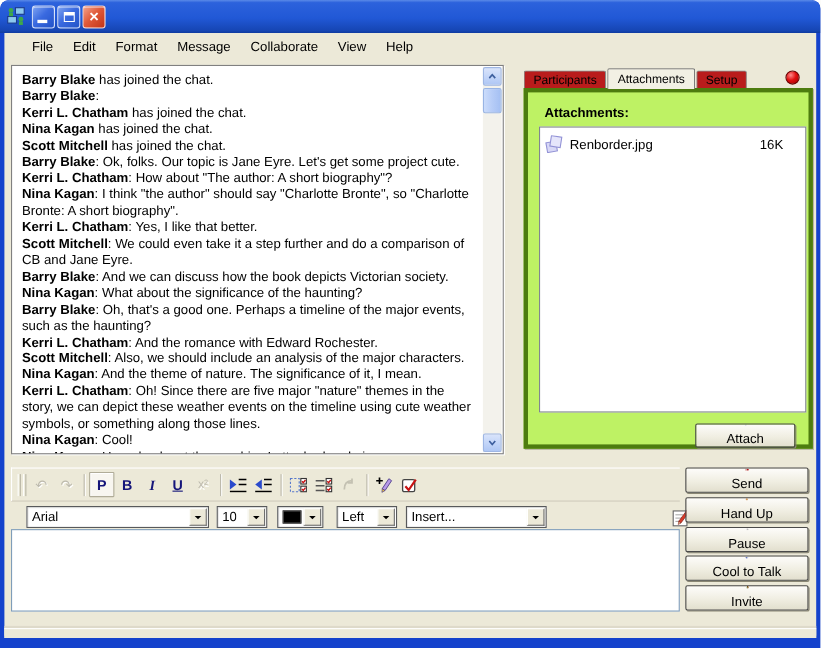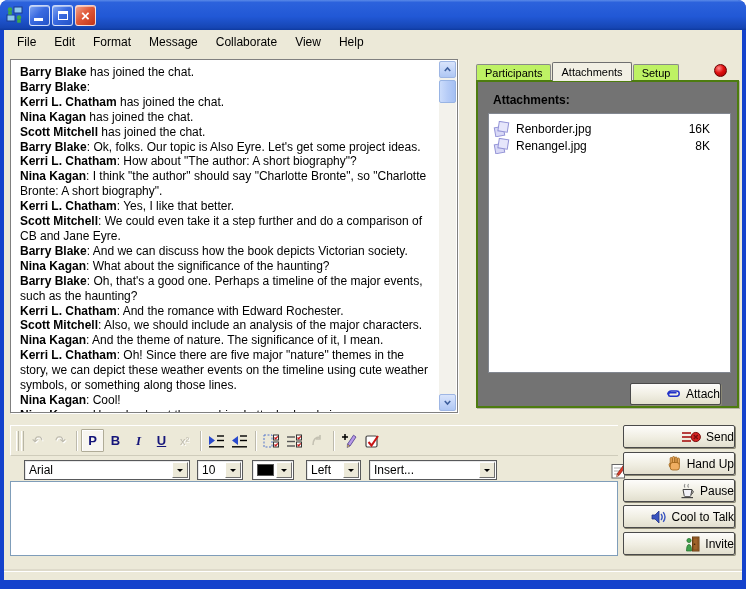--- a/index.html
+++ b/index.html
@@ -24,62 +24,62 @@
   .glyph-min { position:absolute; left:4px; bottom:4px; width:9px; height:3px; background:#fff; }
   .glyph-max { position:absolute; left:5px; top:5px; width:10px; height:9px;
     border:1px solid #fff; border-top-width:3px; }
   .glyph-close { position:absolute; inset:0; color:#fff; font-size:15px; font-weight:bold;
     line-height:19px; text-align:center; }
 
   
   .client { position:absolute; left:4px; right:4px; top:30px; height:550px; background:#ECE9D8; }
 
   .menubar { position:absolute; left:0; top:2px; right:0; height:20px; display:flex;
-    align-items:center; padding-left:4px; font-size:12px; color:#000; }
+    align-items:center; padding-left:16px; font-size:12px; color:#000; }
   .menu-item { padding:2px 9px; cursor:default; }
 
   
   .chatbox { position:absolute; left:6px; top:29px; width:448px; height:354px;
     background:#fff; border:1px solid #808080; box-shadow:1px 1px 0 #fff; }
   .chat-text { position:absolute; left:0; top:0; right:18px; bottom:0; overflow:hidden;
     padding:5px 4px 4px 9px; font-size:12px; line-height:14.9px; color:#000; }
   .chat-name { font-weight:bold; }
   .scrollbar { position:absolute; top:1px; right:1px; bottom:1px; width:17px; background:#F3F2EC; }
   .scr-btn { position:absolute; left:0; width:17px; height:17px; border-radius:2px;
     background:linear-gradient(180deg,#D9E4FB 0%,#C0D3F8 60%,#AFC7F4 100%);
     border:1px solid #9EB6E4; display:flex; align-items:center; justify-content:center; }
   .scr-up { top:0; } .scr-down { bottom:0; }
   .scr-thumb { position:absolute; left:0; top:19px; width:17px; height:23px; border-radius:2px;
     background:linear-gradient(90deg,#CBDCFB 0%,#B6CCF7 50%,#A5C0F3 100%); border:1px solid #98B4E4; }
   .chev { width:7px; height:7px; }
 
   
   .tabs { position:absolute; left:472px; top:32px; display:flex; align-items:flex-end; height:19px; }
-  .tab { font-size:11px; padding:2px 8px 2px; background:#bef264; border:1px solid #8A8A8A;
+  .tab { font-size:11px; padding:2px 8px 2px; background:#b91c1c; border:1px solid #8A8A8A;
     border-bottom:none; border-radius:2px 2px 0 0; margin-right:1px; height:17px; cursor:default; }
   .tab.active { height:19px; background:#F2F0E4; border-color:#6F6F6F; position:relative; z-index:2;
     padding-top:3px; }
   .panel { position:absolute; left:472px; top:50px; width:263px; height:328px;
-    border:2px solid #4d7c0f; background:#737373; box-shadow:1px 1px 0 #B8B5A5; }
+    border:4px solid #4d7c0f; background:#bef264; box-shadow:1px 1px 0 #B8B5A5; }
   .status-dot { position:absolute; left:710px; top:34px; width:13px; height:13px; border-radius:50%;
     background:radial-gradient(circle at 35% 30%, #FF8A8A 0%, #E01010 45%, #9A0000 100%);
     border:1px solid #6A0000; }
   .att-label { position:absolute; left:15px; top:11px; font-size:12px; font-weight:bold; }
   .listbox { position:absolute; left:10px; top:31px; width:243px; height:260px; background:#fff;
     border:1px solid #828790; padding:6px 16px 0 4px; }
   .file-row { display:flex; align-items:center; font-size:12px; height:17px; }
   .file-icon { width:18px; height:16px; margin-right:5px; flex:0 0 auto; }
   .file-name { flex:1 1 auto; }
   .file-size { text-align:right; padding-right:4px; }
 
   
   .btn-xp { background:linear-gradient(180deg,#FDFCFA 0%,#F0EEE2 55%,#E2DFCE 100%);
     border:1px solid #4A4A4A; border-radius:2px; box-shadow:1px 1px 0 #8A8774;
     font-size:12px; color:#000; display:flex; align-items:center; justify-content:flex-end;
-    gap:5px; cursor:default; }
+    gap:5px; cursor:default;flex-direction:column; }
   .attach-btn { position:absolute; left:152px; top:301px; width:91px; height:22px; }
   .action-btn { position:absolute; left:619px; width:112px; height:23px; }
   .a-send { top:395px; } .a-hand { top:422px; } .a-pause { top:449px; }
   .a-ptt { top:475px; } .a-invite { top:502px; }
 
   
   .toolbar { position:absolute; left:6px; top:395px; width:608px; height:31px;
     border-top:1px solid #FFFFFF; border-left:1px solid #FFFFFF;
     border-bottom:1px solid #CFCCBB; display:flex; align-items:center; padding-left:5px; }
   .grip { width:3px; height:20px; border-left:1px solid #fff; border-right:1px solid #B8B5A5;
@@ -159,21 +159,21 @@
           <div class="chat-line"><span class="chat-name">Barry Blake</span><span class="chat-msg"> has joined the chat.</span></div>
 
           <div class="chat-line"><span class="chat-name">Barry Blake</span><span class="chat-msg">:</span></div>
 
           <div class="chat-line"><span class="chat-name">Kerri L. Chatham</span><span class="chat-msg"> has joined the chat.</span></div>
 
           <div class="chat-line"><span class="chat-name">Nina Kagan</span><span class="chat-msg"> has joined the chat.</span></div>
 
           <div class="chat-line"><span class="chat-name">Scott Mitchell</span><span class="chat-msg"> has joined the chat.</span></div>
 
-          <div class="chat-line"><span class="chat-name">Barry Blake</span><span class="chat-msg">: Ok, folks. Our topic is Also Eyre. Let's get some project ideas.</span></div>
+          <div class="chat-line"><span class="chat-name">Barry Blake</span><span class="chat-msg">: Ok, folks. Our topic is Jane Eyre. Let's get some project cute.</span></div>
 
           <div class="chat-line"><span class="chat-name">Kerri L. Chatham</span><span class="chat-msg">: How about "The author: A short biography"?</span></div>
 
           <div class="chat-line"><span class="chat-name">Nina Kagan</span><span class="chat-msg">: I think "the author" should say "Charlotte Bronte", so "Charlotte Bronte: A short biography".</span></div>
 
           <div class="chat-line"><span class="chat-name">Kerri L. Chatham</span><span class="chat-msg">: Yes, I like that better.</span></div>
 
           <div class="chat-line"><span class="chat-name">Scott Mitchell</span><span class="chat-msg">: We could even take it a step further and do a comparison of CB and Jane Eyre.</span></div>
 
           <div class="chat-line"><span class="chat-name">Barry Blake</span><span class="chat-msg">: And we can discuss how the book depicts Victorian society.</span></div>
@@ -223,28 +223,20 @@
 
           <div class="file-row">
             <svg class="file-icon" viewBox="0 0 18 16">
               <rect x="2" y="6" width="9" height="9" fill="#D8D8F6" stroke="#9393D6" transform="rotate(-10 6.5 10.5)"></rect>
               <rect x="5.5" y="1" width="9.5" height="9.5" fill="#E6E6FB" stroke="#9393D6" transform="rotate(9 10 6)"></rect>
             </svg>
             <span class="file-name">Renborder.jpg</span>
             <span class="file-size">16K</span>
           </div>
 
-          <div class="file-row">
-            <svg class="file-icon" viewBox="0 0 18 16">
-              <rect x="2" y="6" width="9" height="9" fill="#D8D8F6" stroke="#9393D6" transform="rotate(-10 6.5 10.5)"></rect>
-              <rect x="5.5" y="1" width="9.5" height="9.5" fill="#E6E6FB" stroke="#9393D6" transform="rotate(9 10 6)"></rect>
-            </svg>
-            <span class="file-name">Renangel.jpg</span>
-            <span class="file-size">8K</span>
-          </div>
         </div>
       <button class="btn-xp attach-btn">
         <svg width="16" height="13" viewBox="0 0 18 14">
           <path d="M3,7 a4,4 0 0 1 4,-4 h6 a3,3 0 0 1 0,6 h-7 a2,2 0 0 1 0,-4 h7" fill="none" stroke="#2232C8" stroke-width="1.7"></path>
         </svg>
         <span>Attach</span>
       </button>
     </div>
 
     <div class="toolbar">

